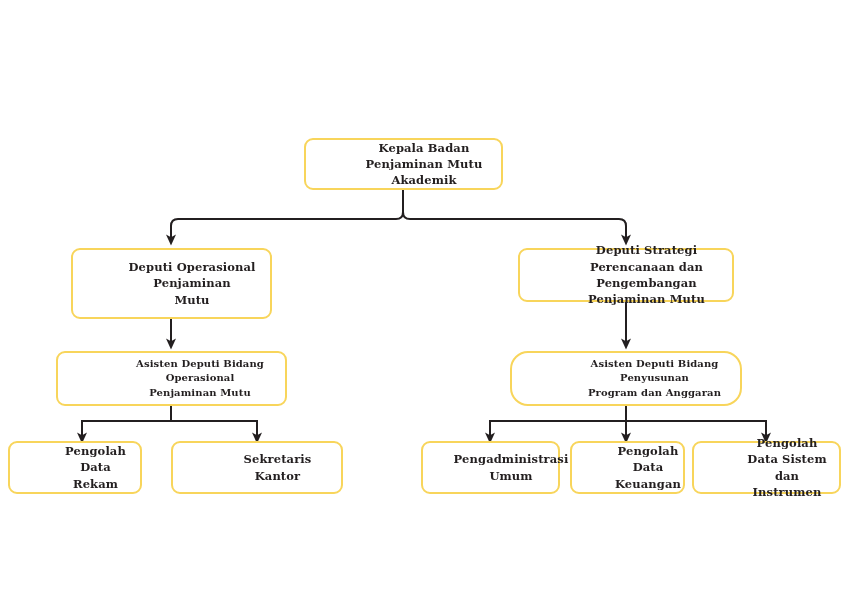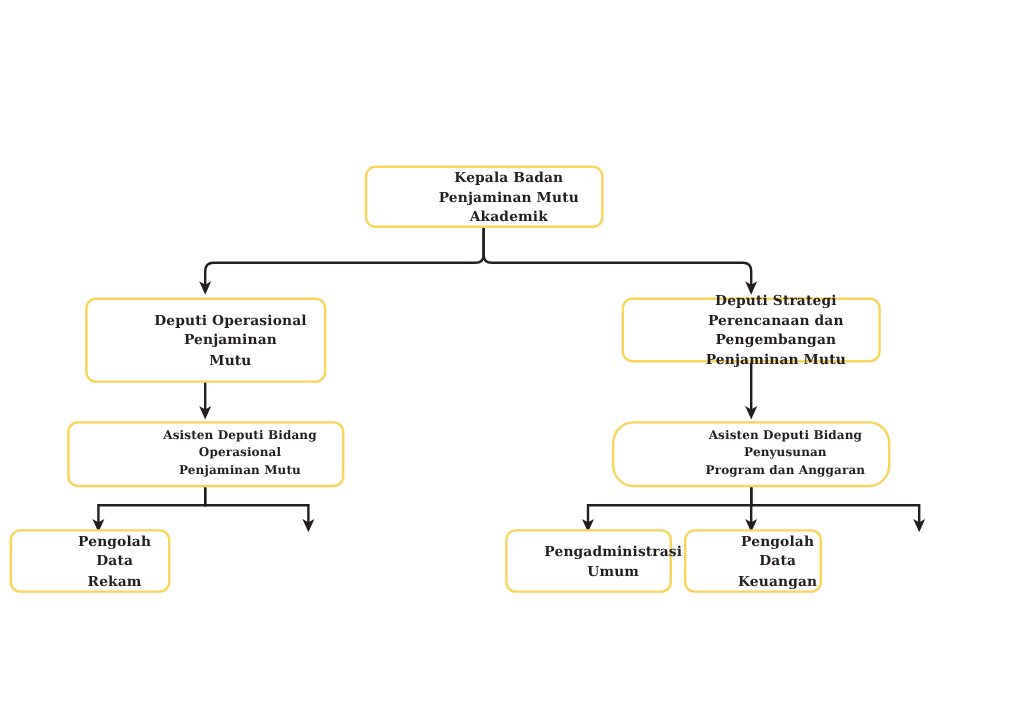--- a/index.html
+++ b/index.html
@@ -100,25 +100,32 @@
 
   <div class="node lvl-3" style="left:510px; top:351px; width:232px; height:55px;border-radius:18px;">
     <span class="label">Asisten Deputi Bidang Penyusunan
 Program dan Anggaran</span>
   </div>
 
   <div class="node lvl-4" style="left:8px; top:441px; width:134px; height:53px;">
     <span class="label">Pengolah Data Rekam</span>
   </div>
 
+  <div class="node lvl-4" style="left:171px; top:441px; width:172px; height:53px;">
+    <span class="label">Sekretaris Kantor</span>
+  </div>
 
   <div class="node lvl-4" style="left:421px; top:441px; width:139px; height:53px;">
     <span class="label">Pengadministrasi
 Umum</span>
   </div>
 
   <div class="node lvl-4" style="left:570px; top:441px; width:115px; height:53px;">
     <span class="label">Pengolah Data
 Keuangan</span>
   </div>
 
+  <div class="node lvl-4" style="left:692px; top:441px; width:149px; height:53px;">
+    <span class="label">Pengolah Data Sistem
+dan Instrumen</span>
+  </div>
 
 </div>
 
 </body></html>

